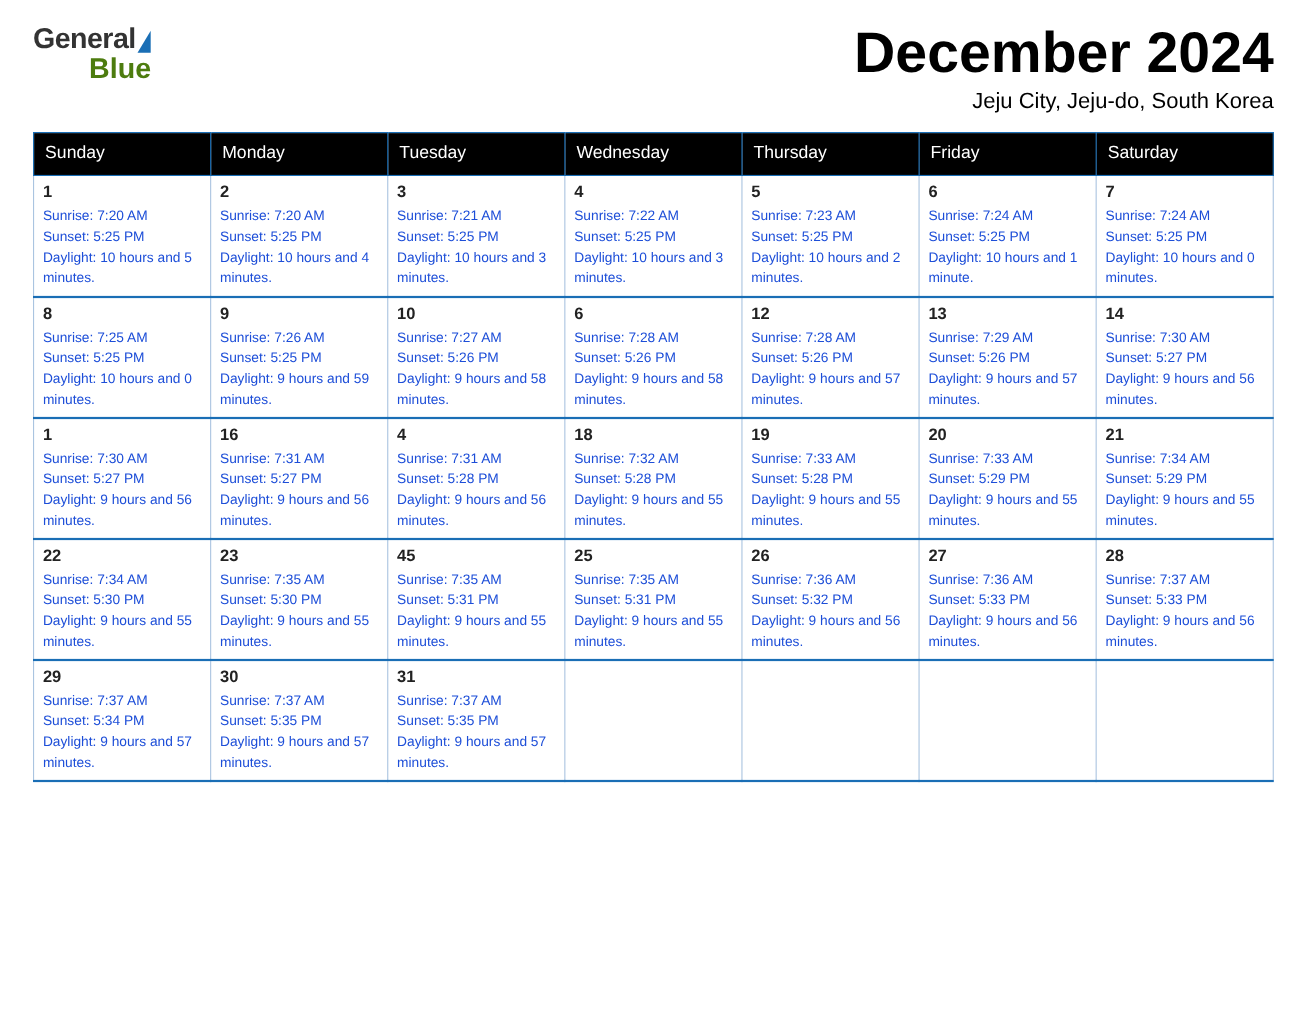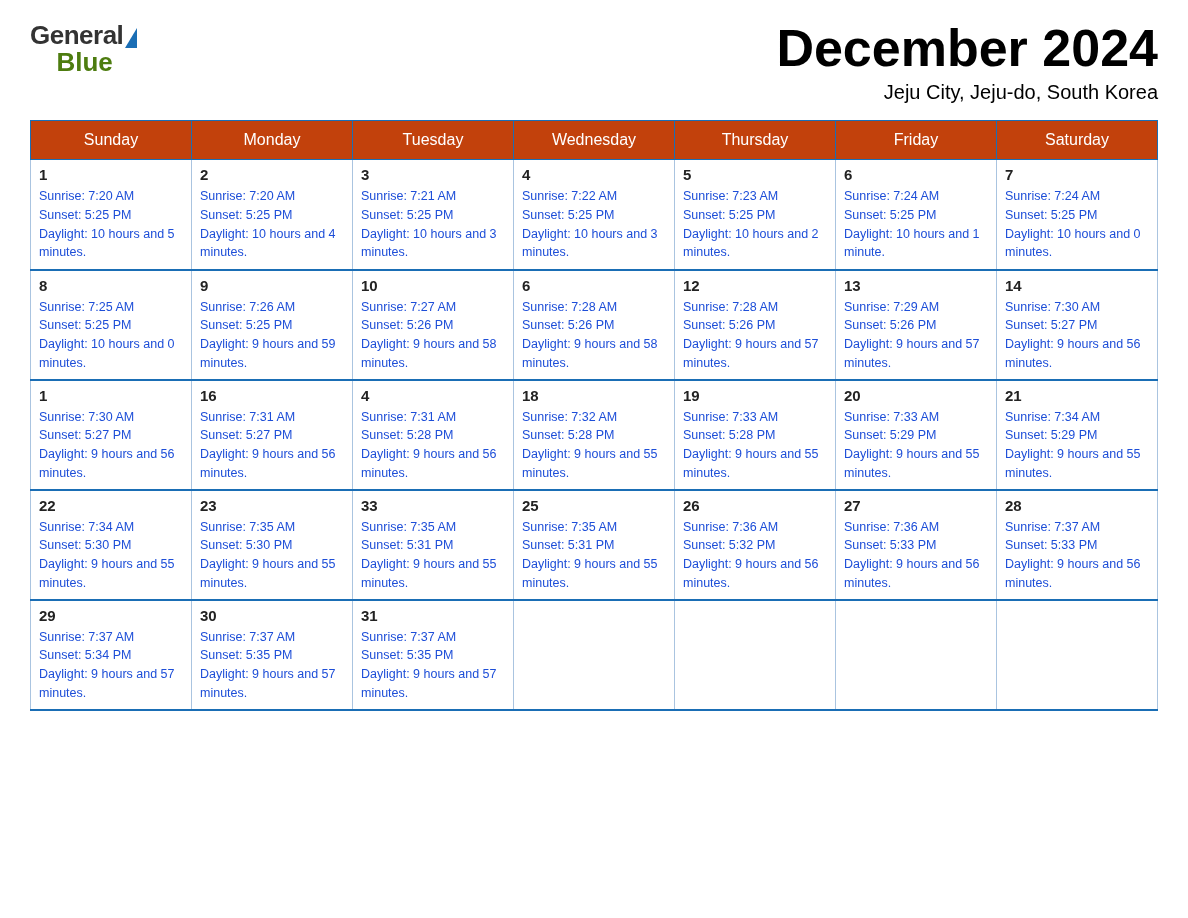--- a/index.html
+++ b/index.html
@@ -12,21 +12,21 @@
     }
     .header {
       display: flex;
       justify-content: space-between;
       align-items: flex-start;
       margin-bottom: 16px;
     }
     .logo {
       display: flex;
       flex-direction: column;
-      align-items: center;
+      align-items: flex-end;
     }
     .logo-top {
       display: flex;
       align-items: center;
     }
     .logo-general {
       font-size: 26px;
       font-weight: bold;
       color: #333;
       letter-spacing: -0.5px;
@@ -60,26 +60,26 @@
       font-size: 20px;
       color: #000000;
       margin-top: 4px;
     }
     table {
       width: 100%;
       border-collapse: collapse;
       table-layout: fixed;
     }
     thead th {
-      background: #c2410c;
+      background: #000000;
       color: #fff;
       font-size: 16px;
       font-weight: normal;
       padding: 10px 10px;
-      text-align: center;
+      text-align: left;
       border: 1px solid #1a6eb5;
     }
     tbody td {
       border: 1px solid #aac4e0;
       vertical-align: top;
       padding: 6px 8px;
       min-height: 100px;
       height: 110px;
     }
     .day-num {
@@ -224,21 +224,21 @@
       <tr>
         <td>
           <span class="day-num">22</span>
         <div class="day-info">Sunrise: 7:34 AM<br>Sunset: 5:30 PM<br>Daylight: 9 hours and 55 minutes.</div>
         </td>
         <td>
           <span class="day-num">23</span>
         <div class="day-info">Sunrise: 7:35 AM<br>Sunset: 5:30 PM<br>Daylight: 9 hours and 55 minutes.</div>
         </td>
         <td>
-          <span class="day-num">33</span>
+          <span class="day-num">45</span>
         <div class="day-info">Sunrise: 7:35 AM<br>Sunset: 5:31 PM<br>Daylight: 9 hours and 55 minutes.</div>
         </td>
         <td>
           <span class="day-num">25</span>
         <div class="day-info">Sunrise: 7:35 AM<br>Sunset: 5:31 PM<br>Daylight: 9 hours and 55 minutes.</div>
         </td>
         <td>
           <span class="day-num">26</span>
         <div class="day-info">Sunrise: 7:36 AM<br>Sunset: 5:32 PM<br>Daylight: 9 hours and 56 minutes.</div>
         </td>

